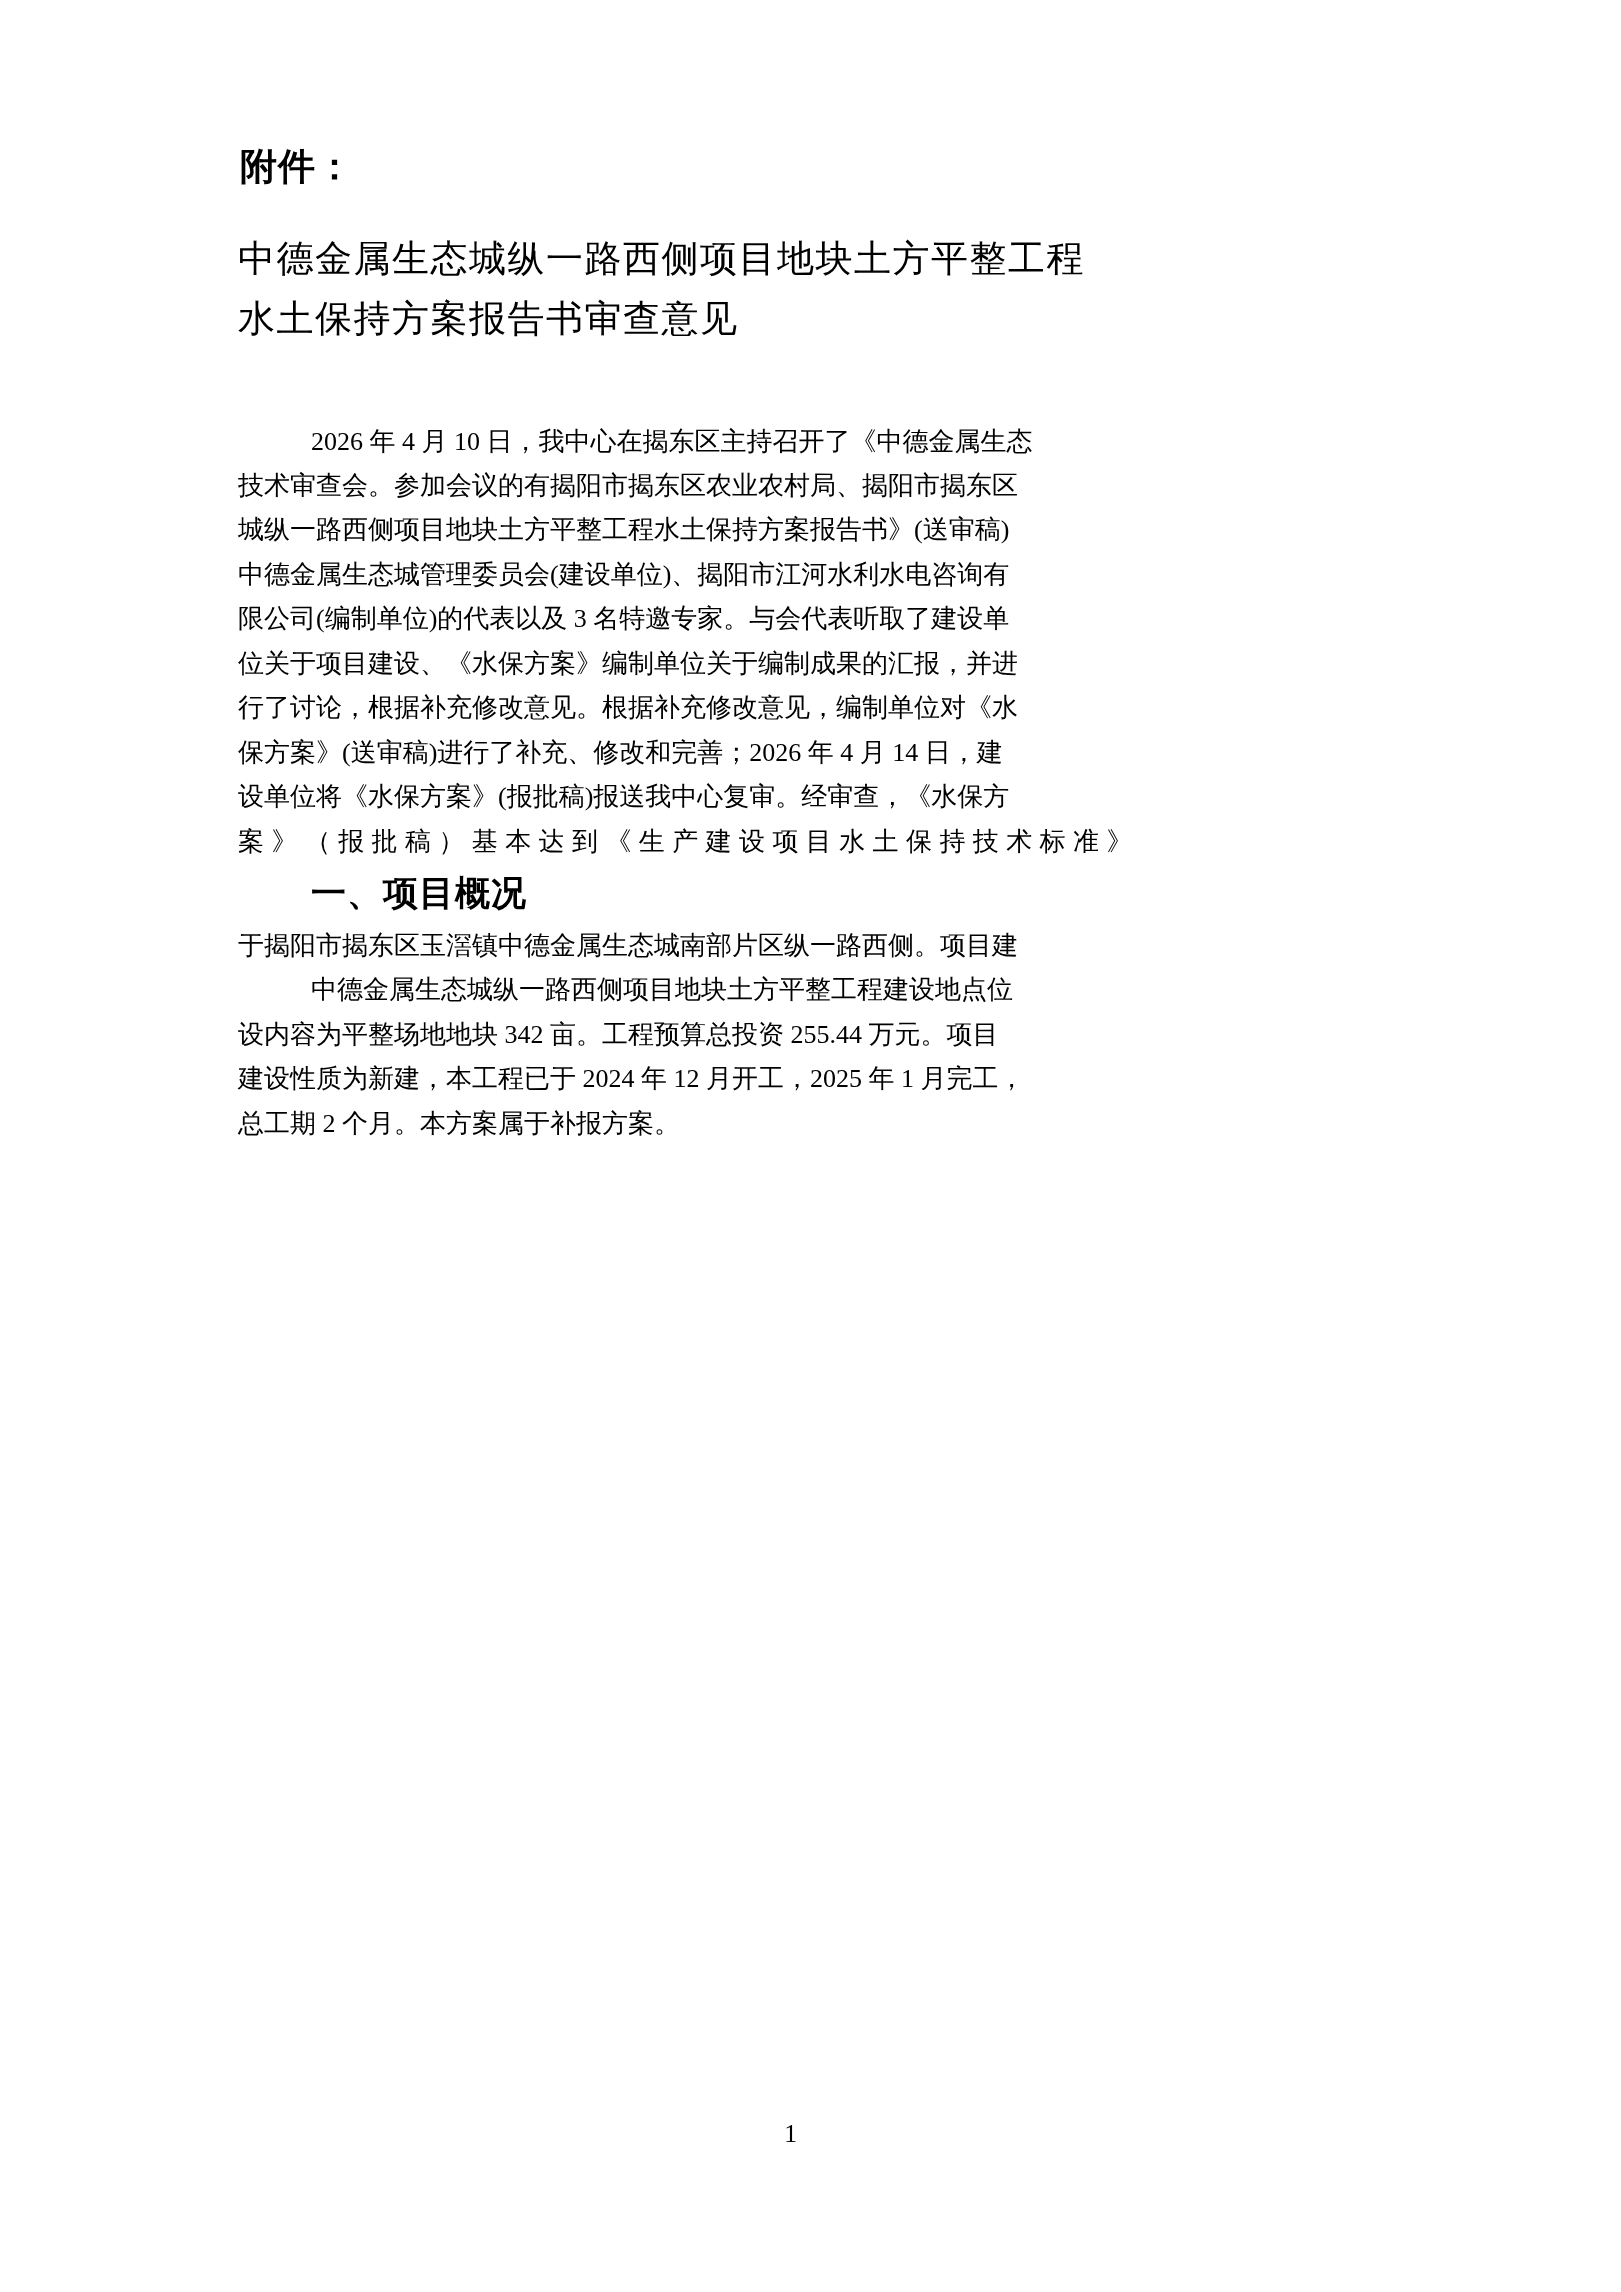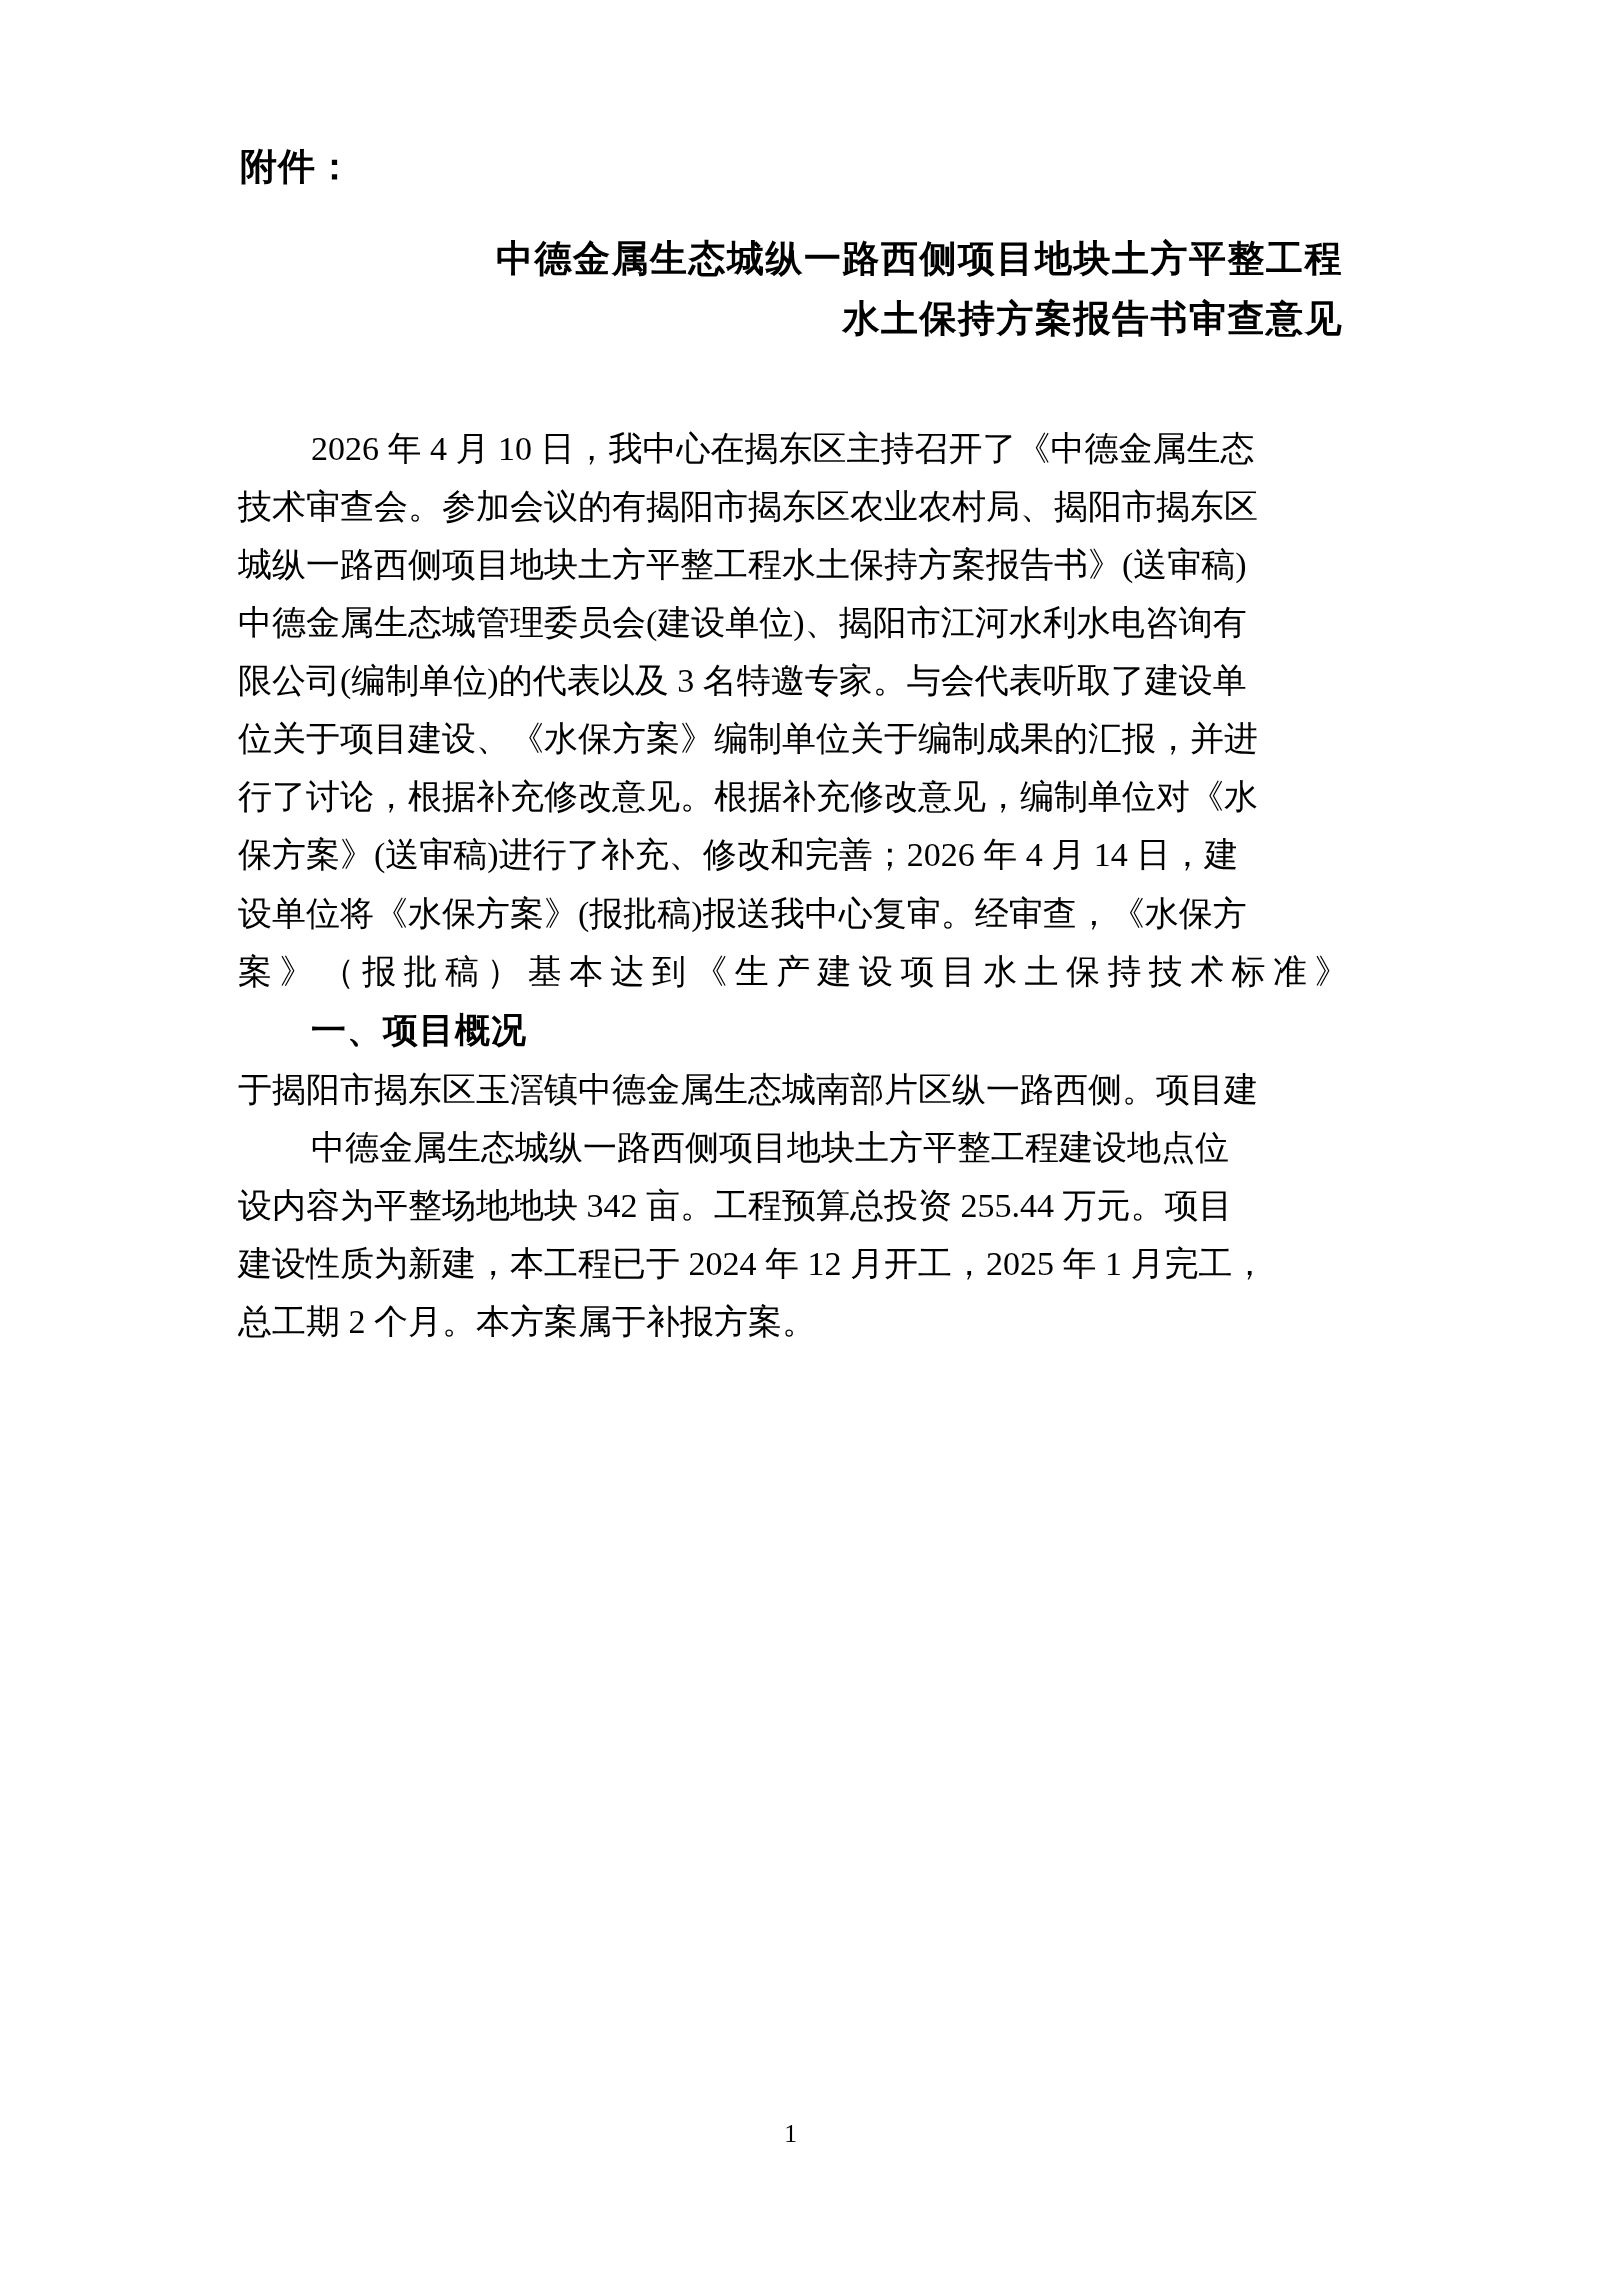--- a/index.html
+++ b/index.html
@@ -22,35 +22,35 @@
   }
   .attachment-label {
     font-size: 37px;
     font-weight: bold;
     line-height: 1.1;
     letter-spacing: 1px;
     margin: 0 0 41px 0;
     padding-left: 2px;
   }
   .doc-title {
-    text-align: right;
+    text-align: left;
     font-size: 37px;
-    font-weight: bold;
+    font-weight: normal;
     line-height: 1.62;
     letter-spacing: 1.5px;
     margin: 0;
   }
   .doc-title .title-line {
     display: block;
   }
   .spacer-after-title {
     height: 71px;
   }
   .body-para {
-    font-size: 34px;
+    font-size: 26px;
     line-height: 1.71;
     text-align: justify;
     text-justify: inter-ideograph;
     margin: 0;
     text-indent: 0;
   }
   .body-para .ln {
     display: block;
     white-space: nowrap;
   }

